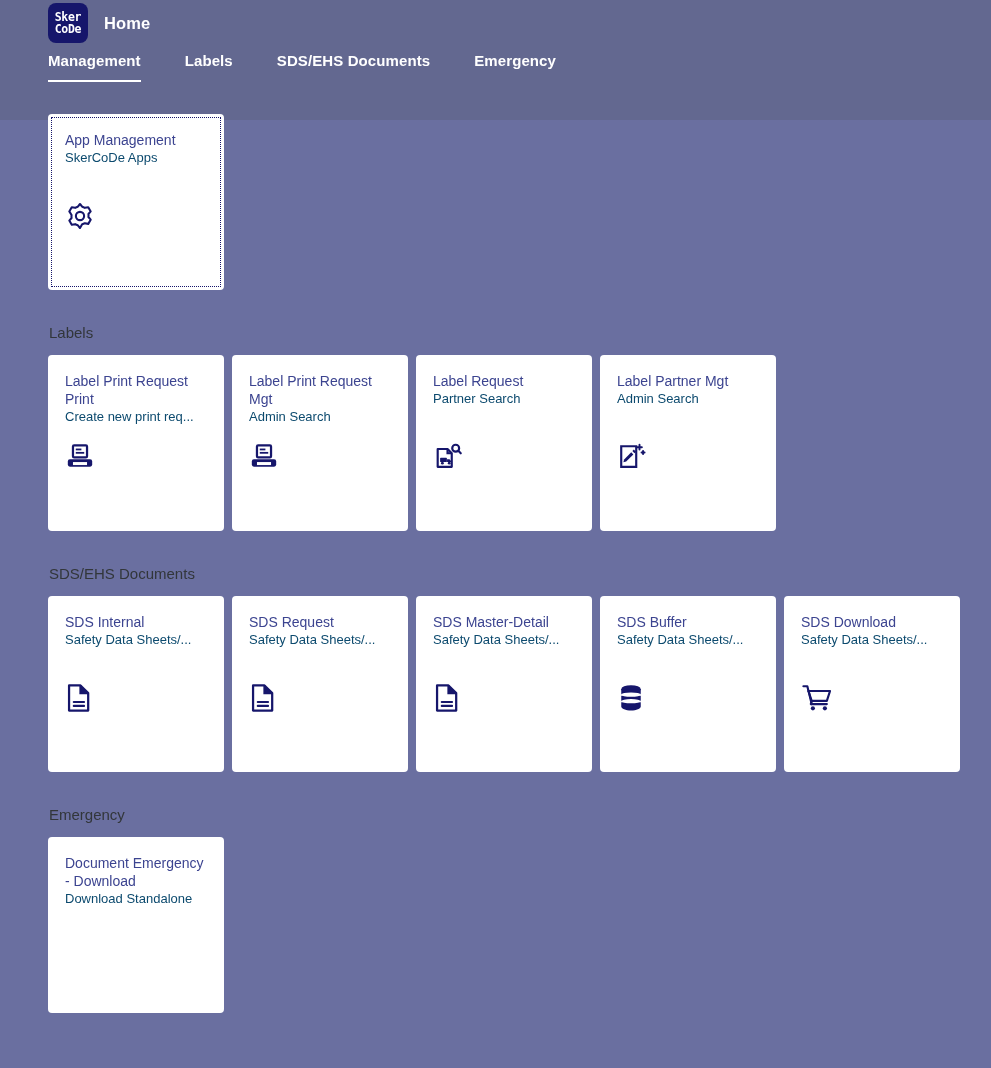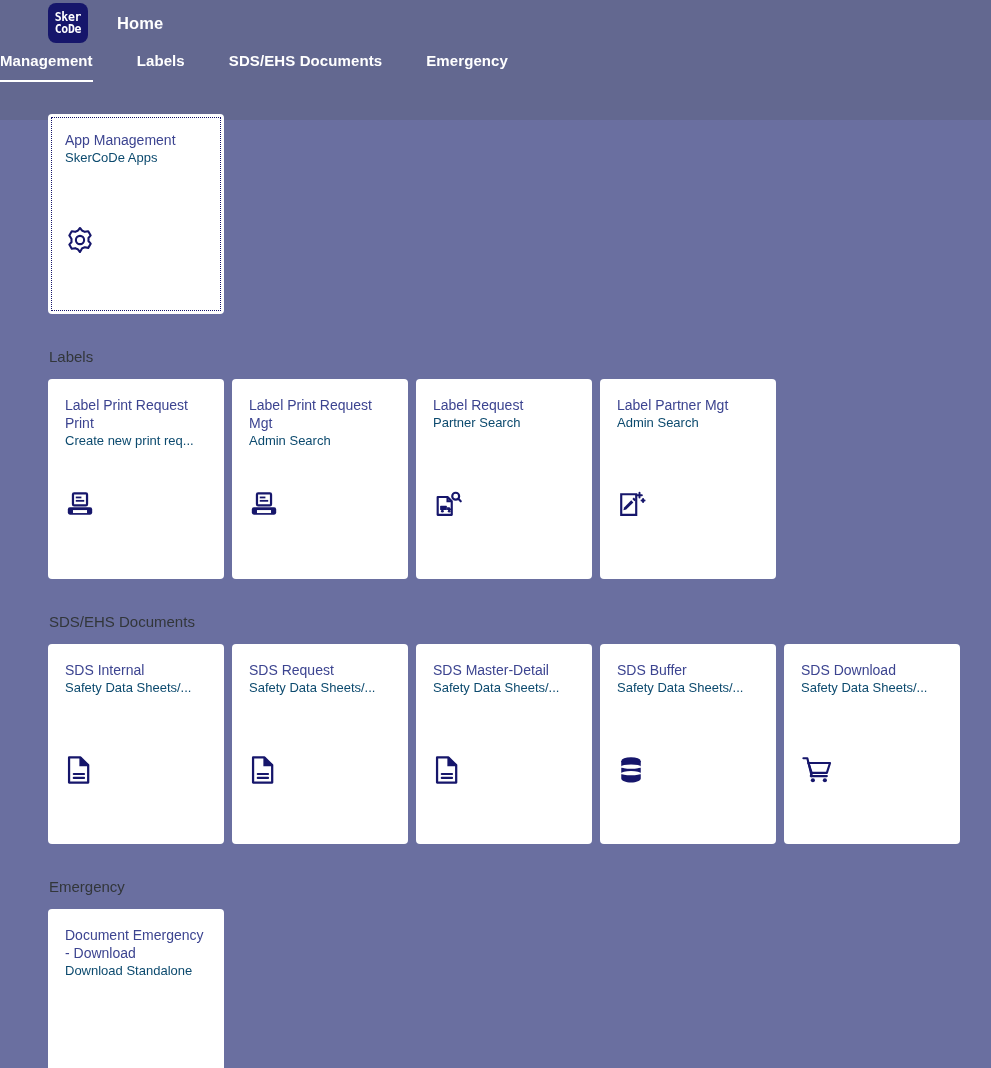--- a/index.html
+++ b/index.html
@@ -52,28 +52,29 @@
     font-family: "DejaVu Sans Mono", monospace;
     font-weight: bold;
     font-size: 11.5px;
     line-height: 12px;
     letter-spacing: -0.3px;
   }
   .hdr-title {
     color: #ffffff;
     font-size: 16.5px;
     font-weight: bold;
-    margin-left: 29px;
+    margin-left: 16px;
     letter-spacing: 0.1px;
   }
 
   .hdr-tabs {
     display: flex;
     align-items: flex-start;
     height: 50px;
+    padding-left: 48px;
     gap: 0;
   }
   .tab {
     position: relative;
     color: #ffffff;
     font-size: 15px;
     font-weight: bold;
     padding: 6px 0 0 0;
     margin-right: 44px;
     cursor: pointer;
@@ -110,21 +111,21 @@
   .tiles {
     display: flex;
     flex-wrap: wrap;
     gap: 8px;
   }
 
   
   .tile {
     position: relative;
     width: 176px;
-    height: 200px;
+    height: 176px;
     background: #ffffff;
     border-radius: 4px;
     cursor: pointer;
     flex: none;
     overflow: hidden;
   }
   .tile.focused::after {
     content: "";
     position: absolute;
     left: 3px; top: 3px; right: 3px; bottom: 3px;

